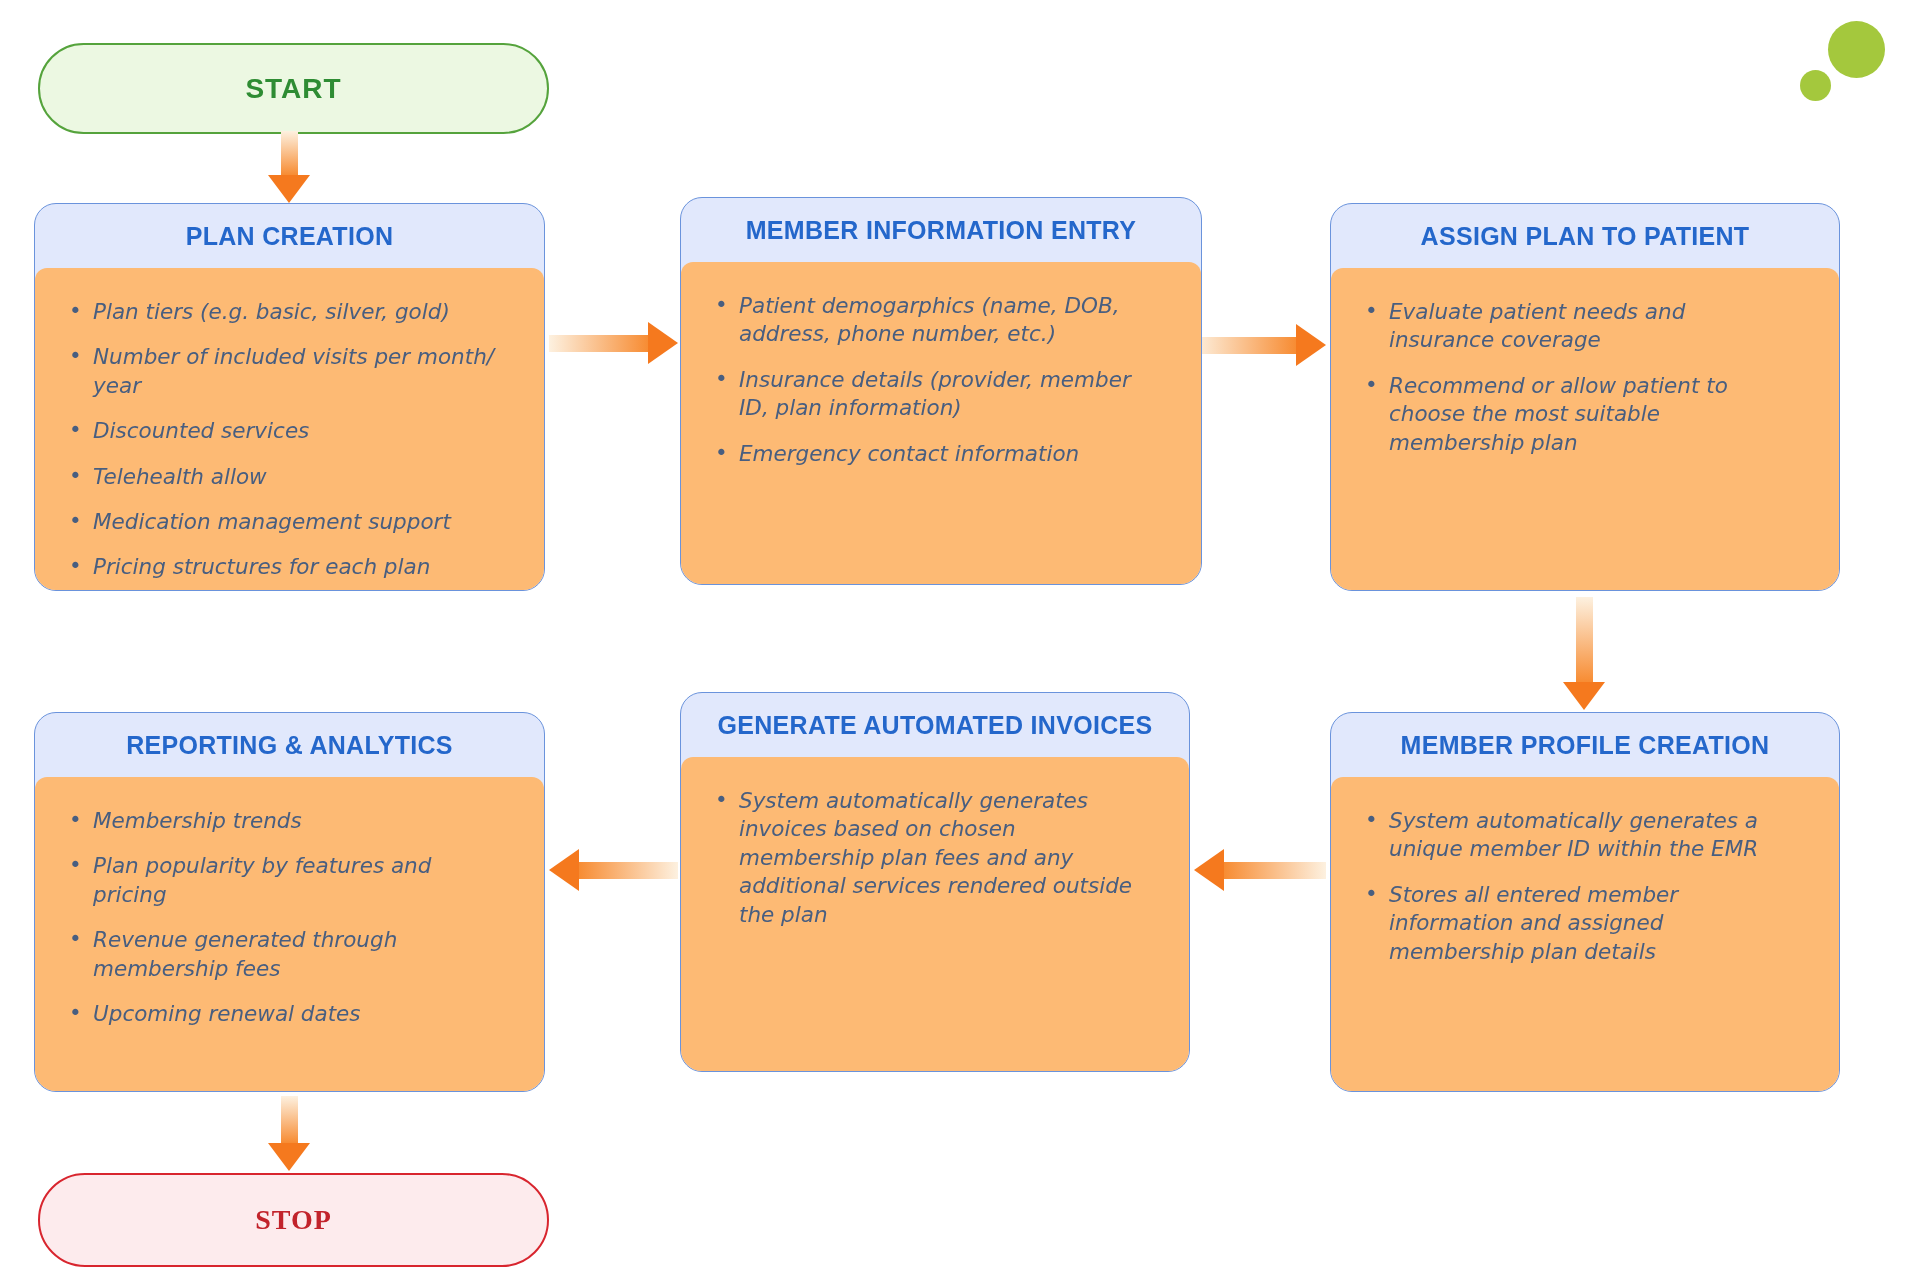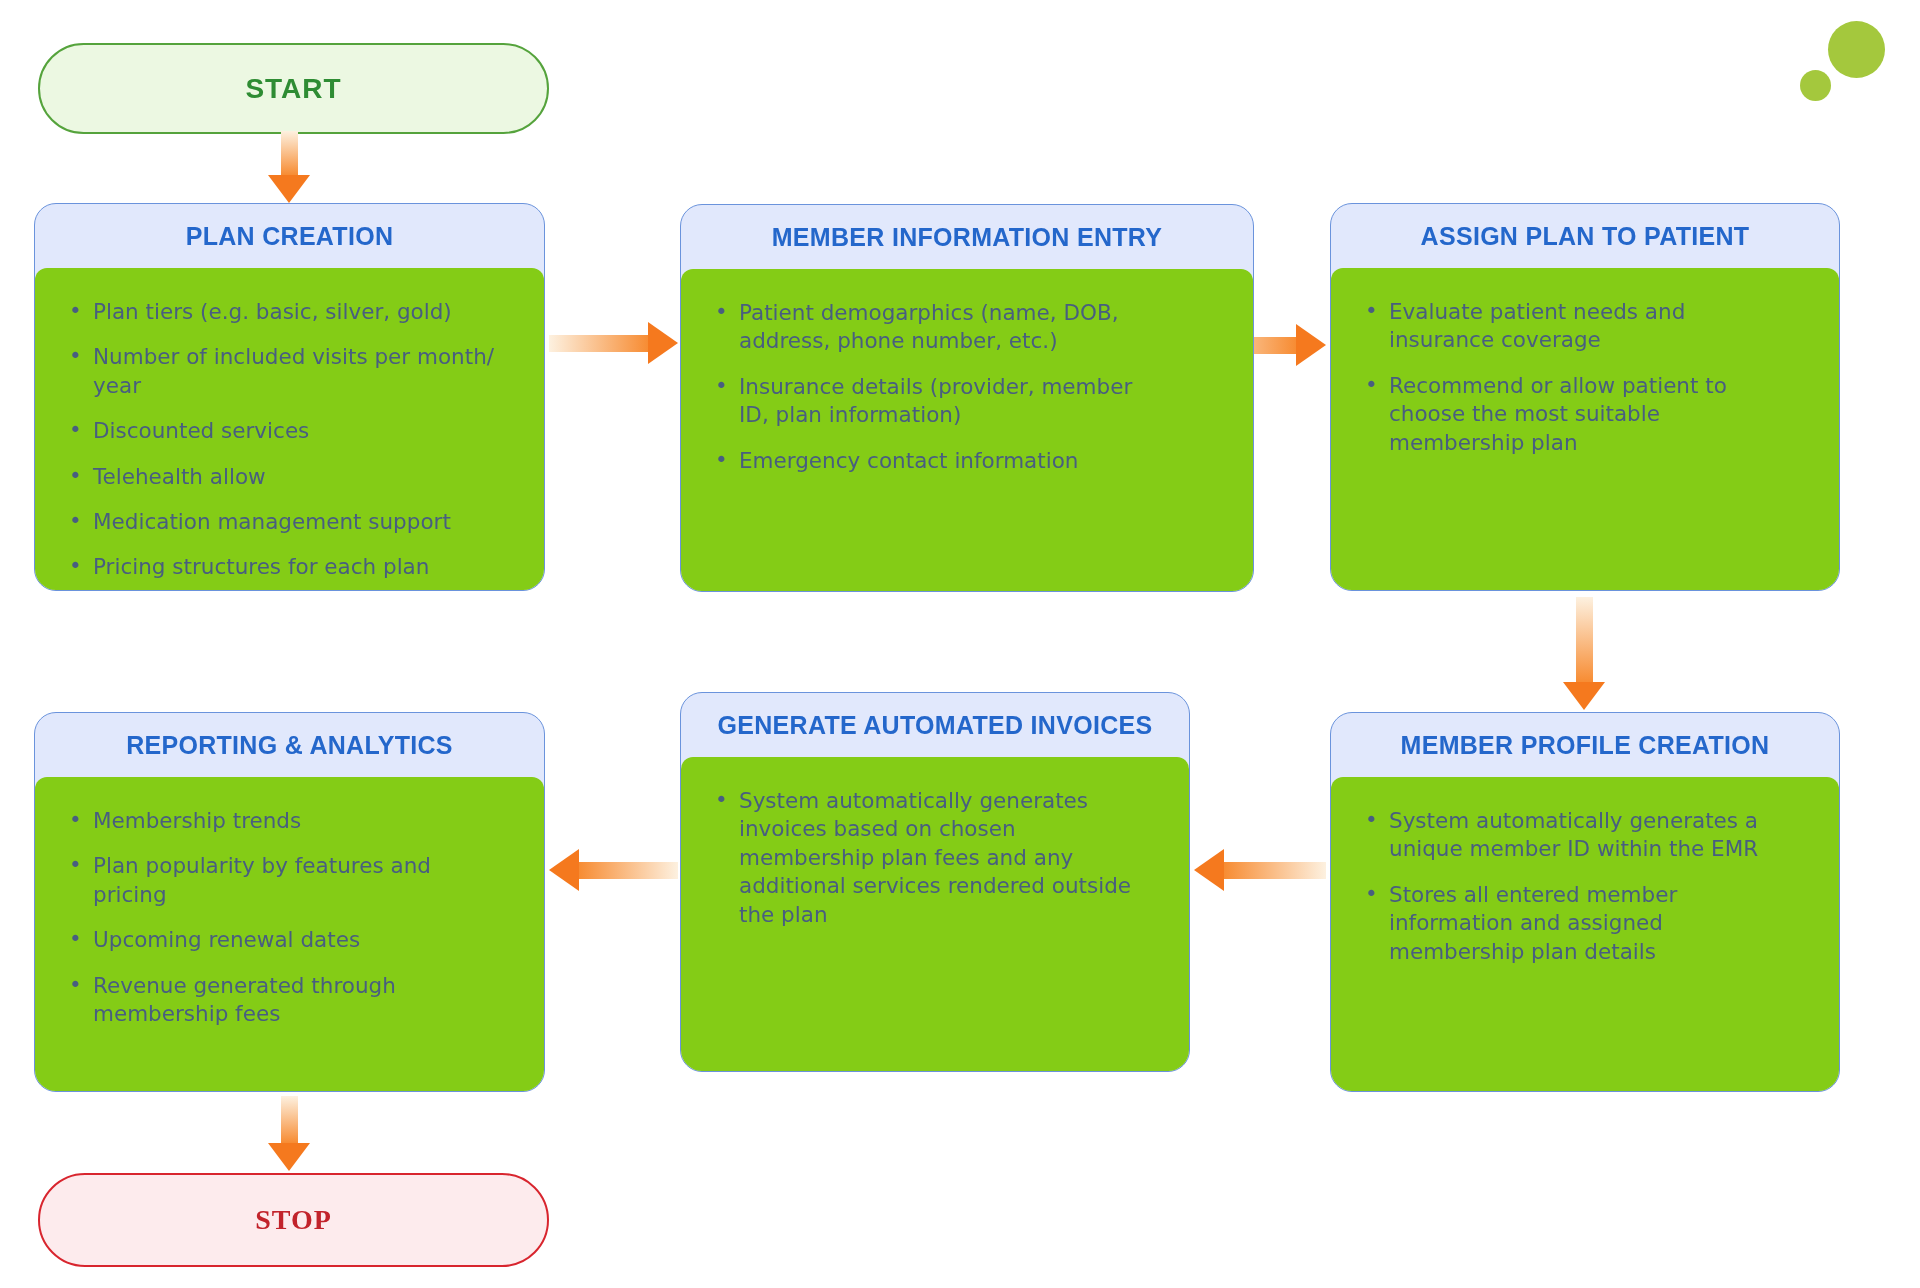--- a/index.html
+++ b/index.html
@@ -35,33 +35,33 @@
   .pill-stop{left:38px;top:1173px;width:507px;height:90px;
     background:var(--stop-red-bg);border:2.5px solid var(--stop-red-border);color:var(--stop-text);font-family:Liberation Serif, serif;}
 
   
   .box{
     position:absolute;background:var(--box-header-bg);
     border:1.6px solid var(--box-border);border-radius:22px;overflow:hidden;
     box-sizing:border-box;
   }
   .b1{left:34px;top:203px;width:511px;height:388px;}
-  .b2{left:680px;top:204px;width:574px;height:388px;}
+  .b2{left:680px;top:197px;width:522px;height:388px;}
   .b3{left:1330px;top:203px;width:510px;height:388px;}
   .b4{left:34px;top:712px;width:511px;height:380px;}
   .b5{left:680px;top:692px;width:510px;height:380px;}
   .b6{left:1330px;top:712px;width:510px;height:380px;}
   .box-header{height:64px;display:flex;align-items:center;justify-content:center;}
   .box-header h2{
     margin:0;font-size:25px;font-weight:700;letter-spacing:.3px;
     color:var(--accent-blue);font-family:"Liberation Sans",sans-serif;
   }
   .box-body{
     position:absolute;top:64px;left:0;right:0;bottom:0;
-    background:#84cc16;border-radius:12px;
+    background:#fdba74;border-radius:12px;font-style:italic;
   }
   .box-body ul{list-style:none;margin:0;padding:30px 40px 0 30px;}
   .box-body li{
     position:relative;padding-left:28px;margin-bottom:17px;max-width:402px;
     font-family:"DejaVu Sans","Liberation Sans",sans-serif;
     font-size:21.5px;line-height:1.32;color:var(--body-text);
   }
   .box-body li::before{content:"\2022";position:absolute;left:4px;top:-1px;color:var(--body-text);}
 
   
@@ -172,22 +172,22 @@
   </section>
 
   <section class="box b4">
     <header class="box-header">
       <h2>REPORTING &amp; ANALYTICS</h2>
     </header>
     <div class="box-body">
       <ul>
           <li>Membership trends</li>
           <li>Plan popularity by features and pricing</li>
+          <li>Revenue generated through membership fees</li>
           <li>Upcoming renewal dates</li>
-          <li>Revenue generated through membership fees</li>
         </ul>
     </div>
   </section>
 
   <section class="box b5">
     <header class="box-header">
       <h2>GENERATE AUTOMATED INVOICES</h2>
     </header>
     <div class="box-body">
       <ul>

